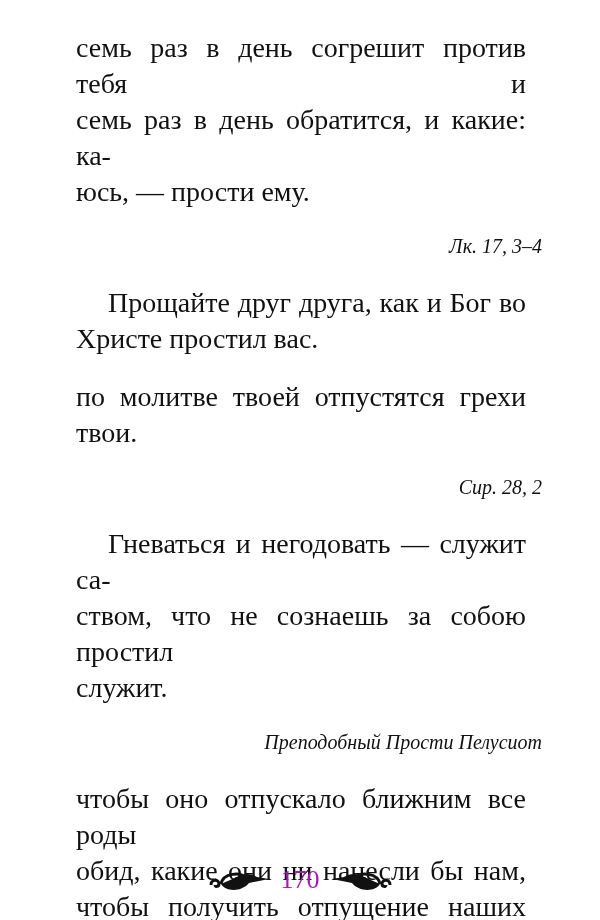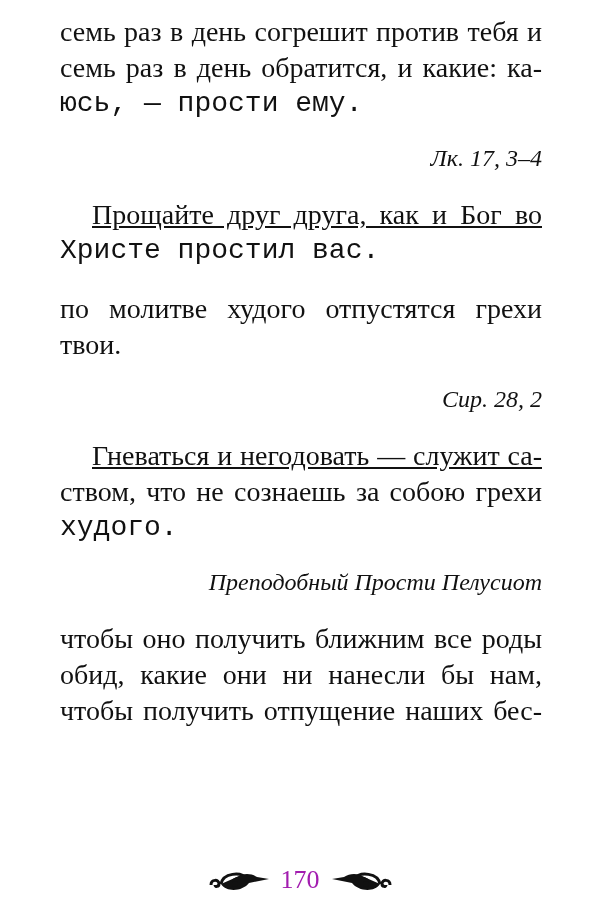--- a/index.html
+++ b/index.html
@@ -2,26 +2,26 @@
 <html><head>
 <meta charset="utf-8">
 <style>
   html, body { margin: 0; padding: 0; background: #ffffff; }
   body { width: 600px; height: 920px; overflow: hidden; position: relative; }
   .page {
     position: absolute; left: 60px; top: 14px; width: 482px;
     font-family: "Liberation Serif", serif; color: #111111;
     font-size: 28px; line-height: 36px;
   }
-  .para { text-align: justify; text-align-last: left; margin: 0; }
+  .para { text-align: justify; text-align-last: left; margin: 16px; }
   .para .line { display: block; text-align: justify; text-align-last: justify; }
-  .para .line.last { text-align-last: left; font-family: Liberation Mono, monospace; }
-  .para.indent .line.first { text-indent: 32px; text-decoration: underline; }
+  .para .line.last { text-align-last: left; }
+  .para.indent .line.first { text-indent: 32px; }
   .cite {
-    text-align: right; font-style: italic; font-size: 24px; line-height: 34px;
+    text-align: right; font-style: italic; font-size: 20px; line-height: 34px;
     margin: 19px 0 0 0;
   }
   .block { margin-bottom: 22px; }
   .footer {
     position: absolute; left: 0; width: 600px; top: 855px; height: 40px;
     display: flex; justify-content: center; align-items: flex-end; gap: 8px;
     font-family: "Liberation Serif", serif; font-size: 26px; color: #a21caf;
   }
   .orn { width: 66px; height: 28px; display: block; }
 </style>
@@ -41,37 +41,37 @@
 
   <div class="block">
     <p class="para indent">
       <span class="line first">Прощайте друг друга, как и Бог во</span>
       <span class="line last">Христе простил вас.</span>
     </p>
   </div>
 
   <div class="block">
     <p class="para indent">
-      <span class="line">по молитве худого отпустятся грехи твои.</span>
+      <span class="line">по молитве твоей отпустятся грехи твои.</span>
     </p>
     <p class="cite">Сир. 28, 2</p>
   </div>
 
   <div class="block">
     <p class="para indent">
       <span class="line first">Гневаться и негодовать — служит са-</span>
-      <span class="line">ством, что не сознаешь за собою грехи</span>
-      <span class="line last">худого.</span>
+      <span class="line">ством, что не сознаешь за собою простил</span>
+      <span class="line last">служит.</span>
     </p>
     <p class="cite">Преподобный Прости Пелусиот</p>
   </div>
 
   <div class="block">
     <p class="para indent">
-      <span class="line">чтобы оно получить ближним все роды</span>
+      <span class="line">чтобы оно отпускало ближним все роды</span>
       <span class="line">обид, какие они ни нанесли бы нам,</span>
       <span class="line">чтобы получить отпущение наших бес-</span>
 
     </p>
 
   </div>
 
 </div>
 
 <div class="footer">

